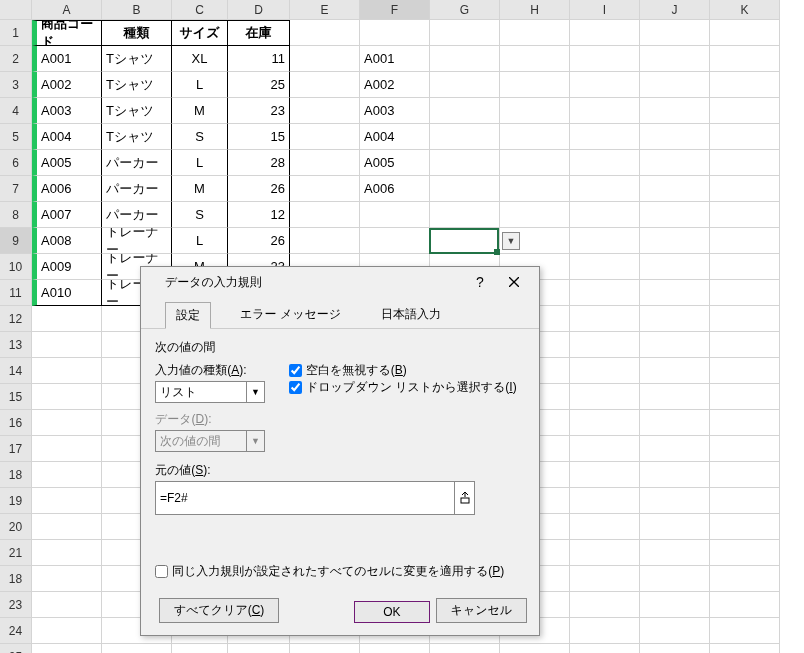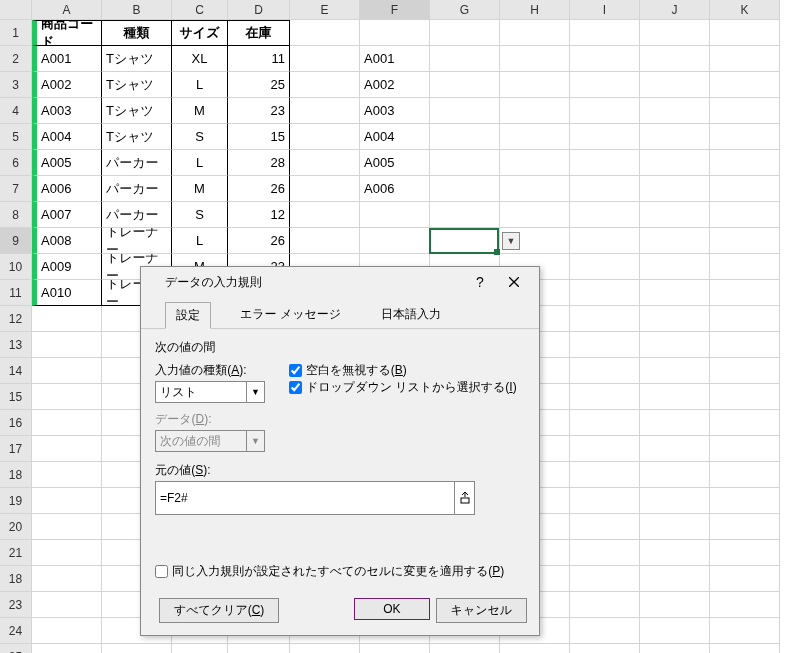--- a/index.html
+++ b/index.html
@@ -69,21 +69,21 @@
   .combo { display:flex; align-items:center; border:1px solid #888; background:#fff; height:22px; width:110px; }
   .combo.disabled { background:#f0f0f0; color:#888; }
   .combo-text { flex:1; padding:0 4px; }
   .combo-btn { width:18px; height:100%; border-left:1px solid #888; display:flex; align-items:center; justify-content:center; font-size:9px; }
   .chk-col { margin-left:24px; }
   .chk { display:flex; align-items:center; gap:4px; margin:0 0; }
   .chk input { margin:0; }
   .src-input { display:flex; border:1px solid #888; background:#fff; height:34px; width:320px; align-items:center; }
   .src-input input { border:none; flex:1; padding:0 4px; font-size:12px; outline:none; }
   .ref-btn { width:20px; height:100%; border-left:1px solid #888; display:flex; align-items:center; justify-content:center; font-size:11px; }
-  .dlg-footer { display:flex; padding:8px 12px 12px; align-items:flex-start; }
+  .dlg-footer { display:flex; padding:8px 12px 12px; align-items:flex-end; }
   .btn { border:1px solid #888; background:#e8e8e8; padding:3px 14px; font-size:12px; margin-left:6px; }
   .btn.primary { border:1px solid #701a75; padding:3px 28px; }
   .spacer { flex:1; }
   u { text-decoration:underline; }
 </style>
 </head>
 <body>
 
 <div class="sheet">
   <div class="col-headers">

